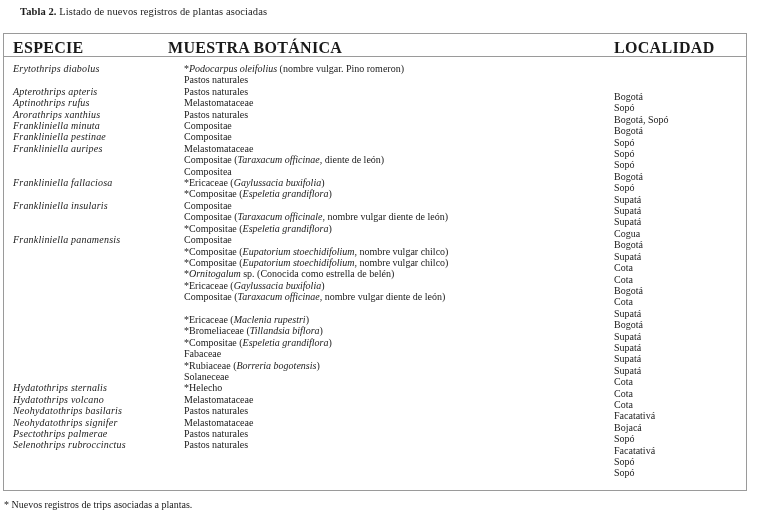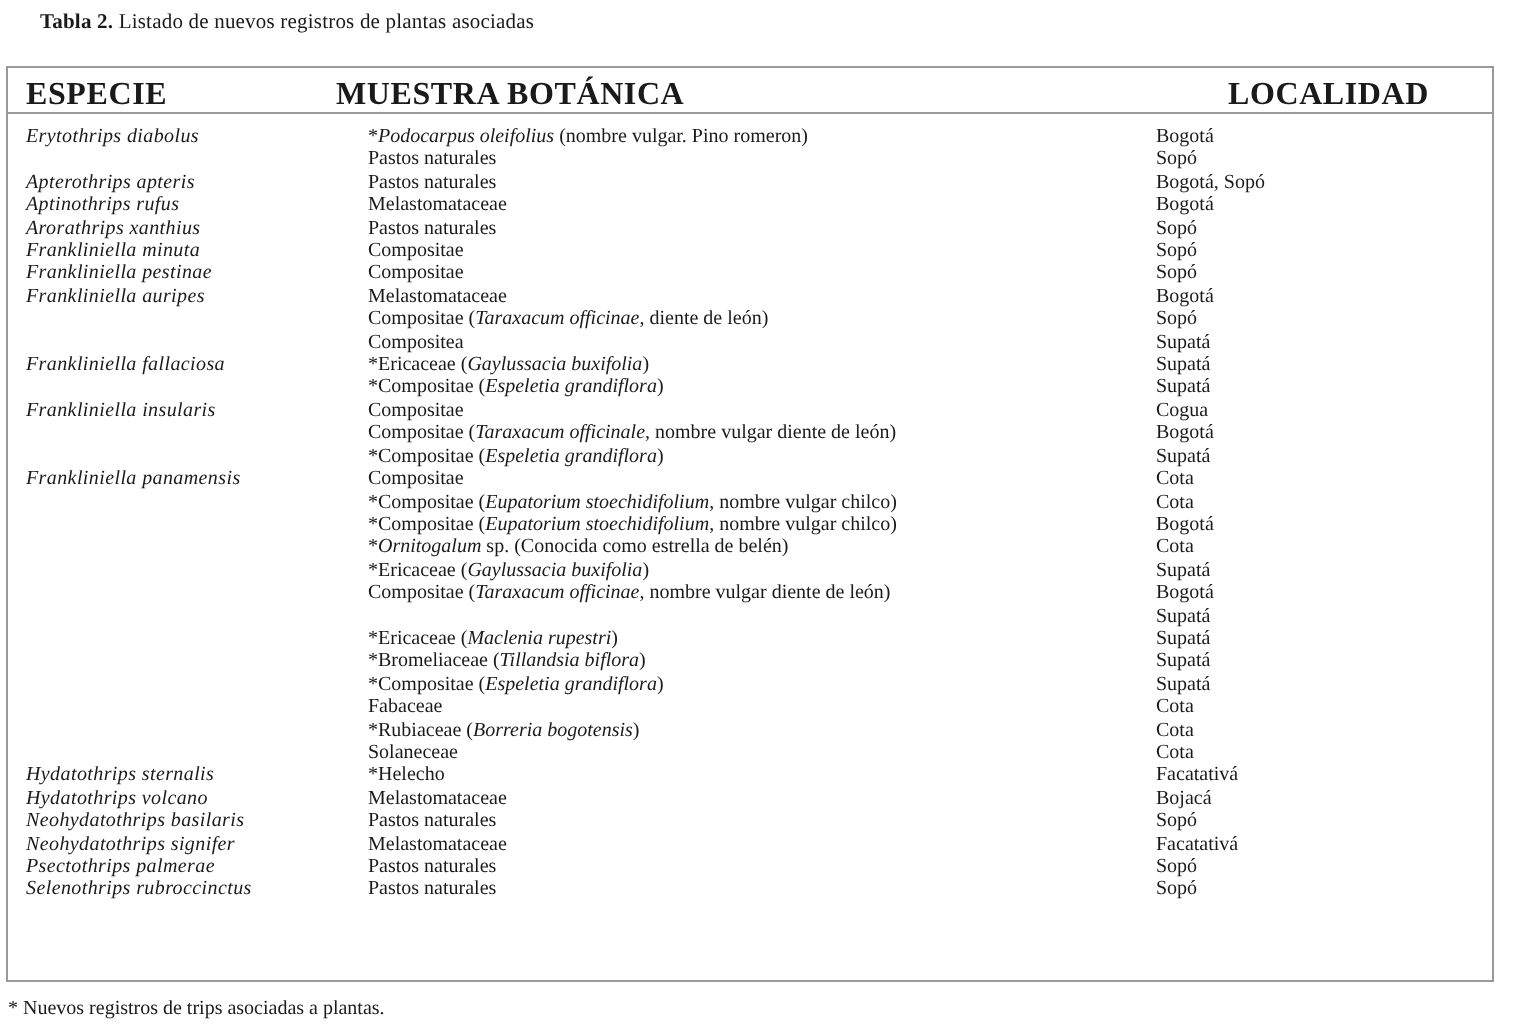--- a/index.html
+++ b/index.html
@@ -10,21 +10,21 @@
   .table-box { position: absolute; left: 3px; top: 33px; width: 744px; height: 458px;
                border: 1px solid #9a9a9a; box-sizing: border-box; }
   .header { position: absolute; left: 0; top: 0; width: 100%; height: 22px;
             border-bottom: 1px solid #9a9a9a; }
   .hcell { position: absolute; top: 5px; font-size: 16px; font-weight: bold; letter-spacing: 0.3px; }
   .h1 { left: 9px; } .h2 { left: 164px; } .h3 { left: 610px; }
   .rows { position: absolute; left: 0; top: 29px; width: 100%; text-decoration: underline; }
   .row { position: relative; height: 11.42px; font-size: 10px; line-height: 11.42px; white-space: nowrap; }
   .c1 { position: absolute; left: 9px; font-style: italic; letter-spacing: 0.2px; }
   .c2 { position: absolute; left: 164px; margin-left: 16px; }
-  .c3 { position: absolute; left: 574px; }
+  .c3 { position: absolute; left: 610px; margin-top: 28px; }
   .c2 i { font-style: italic; }
   .footnote { position: absolute; left: 4px; top: 499px; font-size: 10px; }
 </style>
 </head>
 <body>
 
 <div class="caption">
   <b>Tabla 2.</b>
   <span>Listado de nuevos registros de plantas asociadas</span>
 </div>

